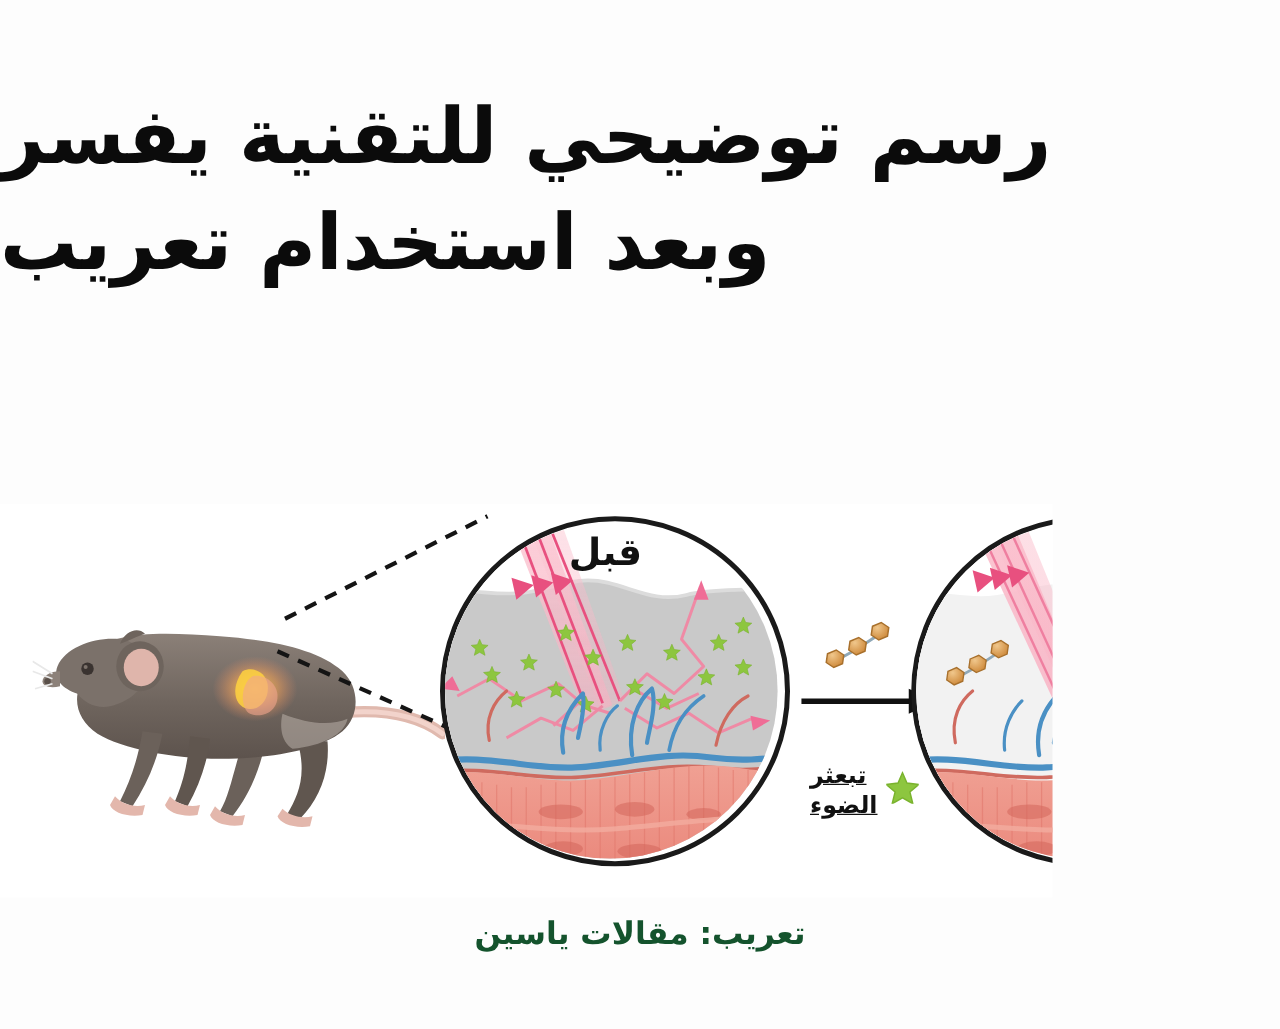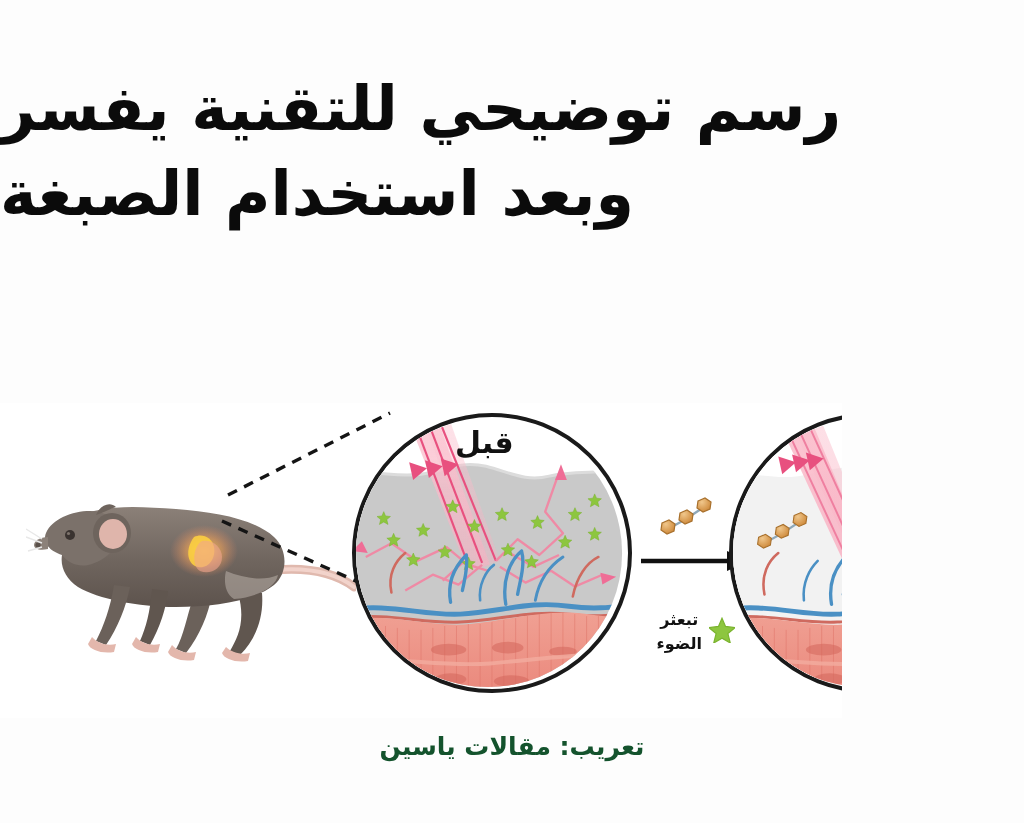--- a/index.html
+++ b/index.html
@@ -60,35 +60,36 @@
   #label-before{left:455px;top:22px;}
   #label-after {left:845px;top:24px;}
 
   
   .legend{
     position:absolute;left:600px;top:205px;width:135px;
     direction:rtl;display:flex;align-items:center;gap:7px;
   }
   .legend-text{
     font-family:"DejaVu Sans","Liberation Sans",sans-serif;
-    font-weight:bold;font-size:16px;line-height:24px;color:#111;
-    text-align:center;
+    font-weight:bold;font-size:19px;line-height:24px;color:#111;
+    text-align:left;
+    text-decoration:underline;
   }
   .arrow-mid{position:absolute;left:641px;top:145px;width:110px;height:26px;}
   .mol-mid{position:absolute;left:650px;top:92px;width:70px;height:52px;}
   .connector{position:absolute;left:190px;top:0px;width:260px;height:300px;pointer-events:none;}
 </style>
 </head>
 <body>
 
 <div class="page">
 
   <div class="title-block">
     <span class="title-line">رسم توضيحي للتقنية يفسر</span>
-    <span class="title-line">وبعد استخدام الصبغة</span>
+    <span class="title-line">وبعد استخدام تعريب</span>
   </div>
 
   <div class="figure-panel">
 
     <div class="mouse-wrap">
       <svg viewBox="0 0 330 190" width="330" height="190">
         <defs>
           <linearGradient id="furG" x1="0" y1="0" x2="0" y2="1">
             <stop offset="0%" stop-color="#8b8078"></stop>
             <stop offset="55%" stop-color="#6f655e"></stop>

